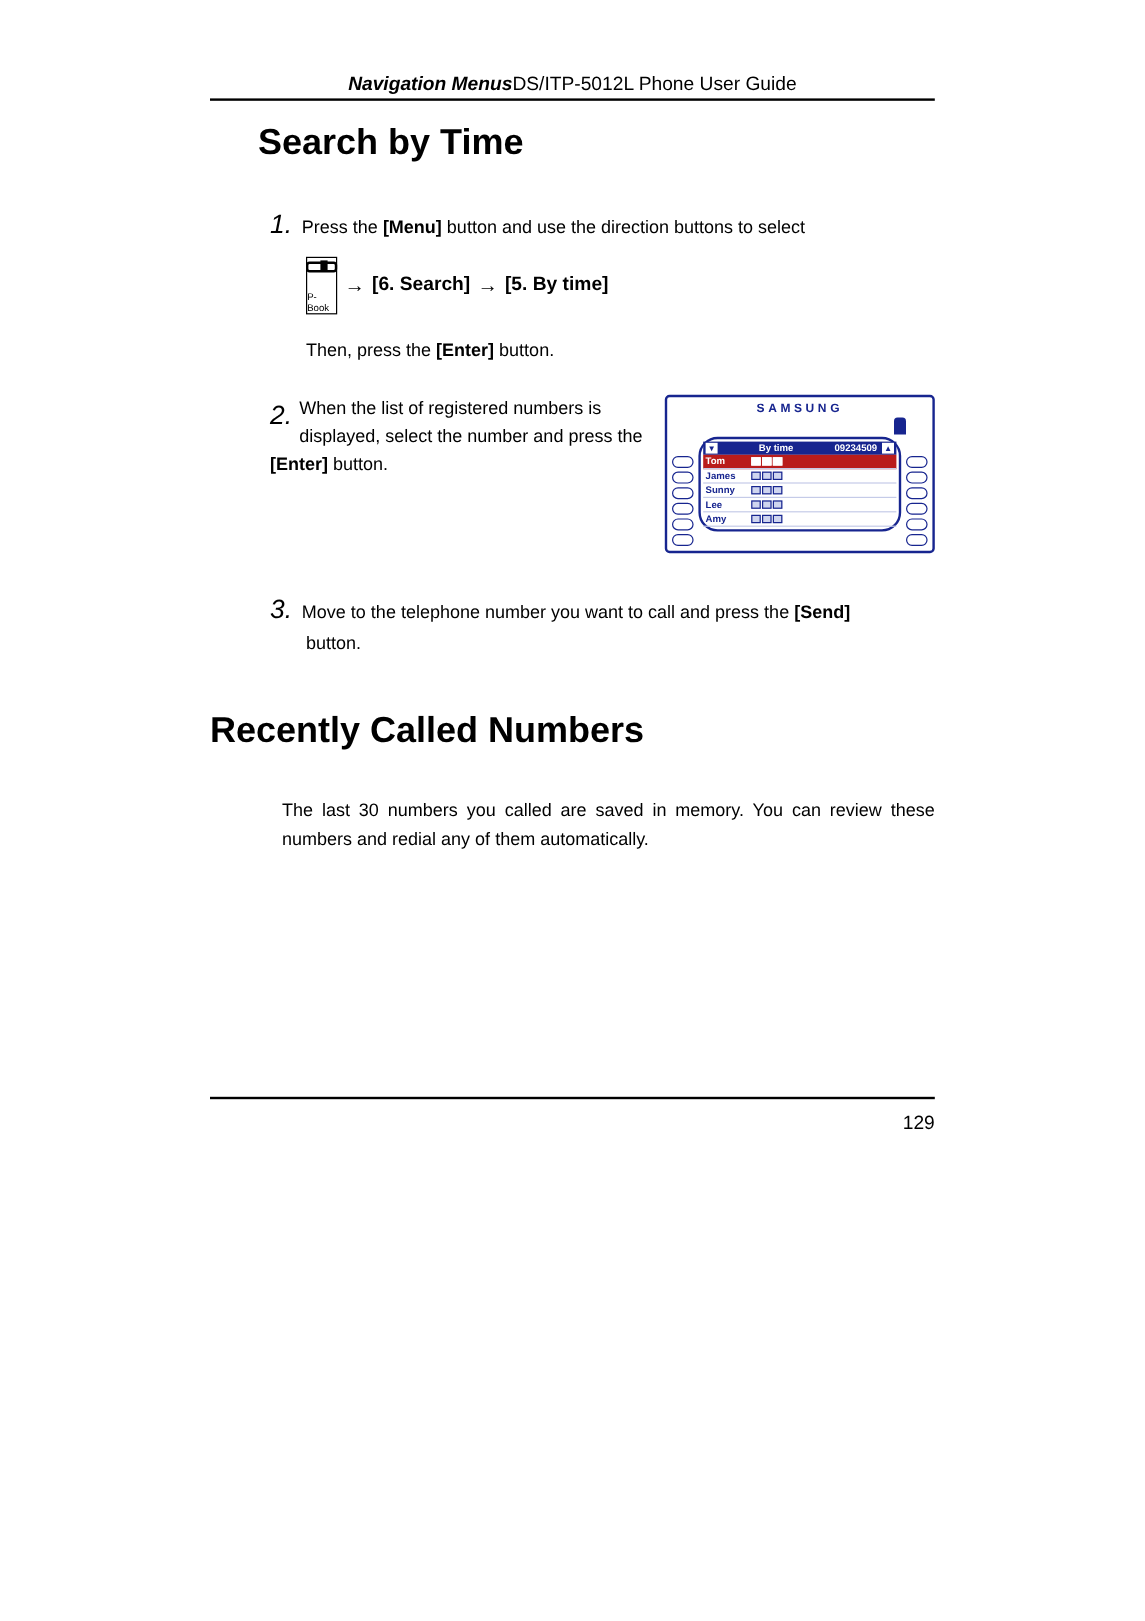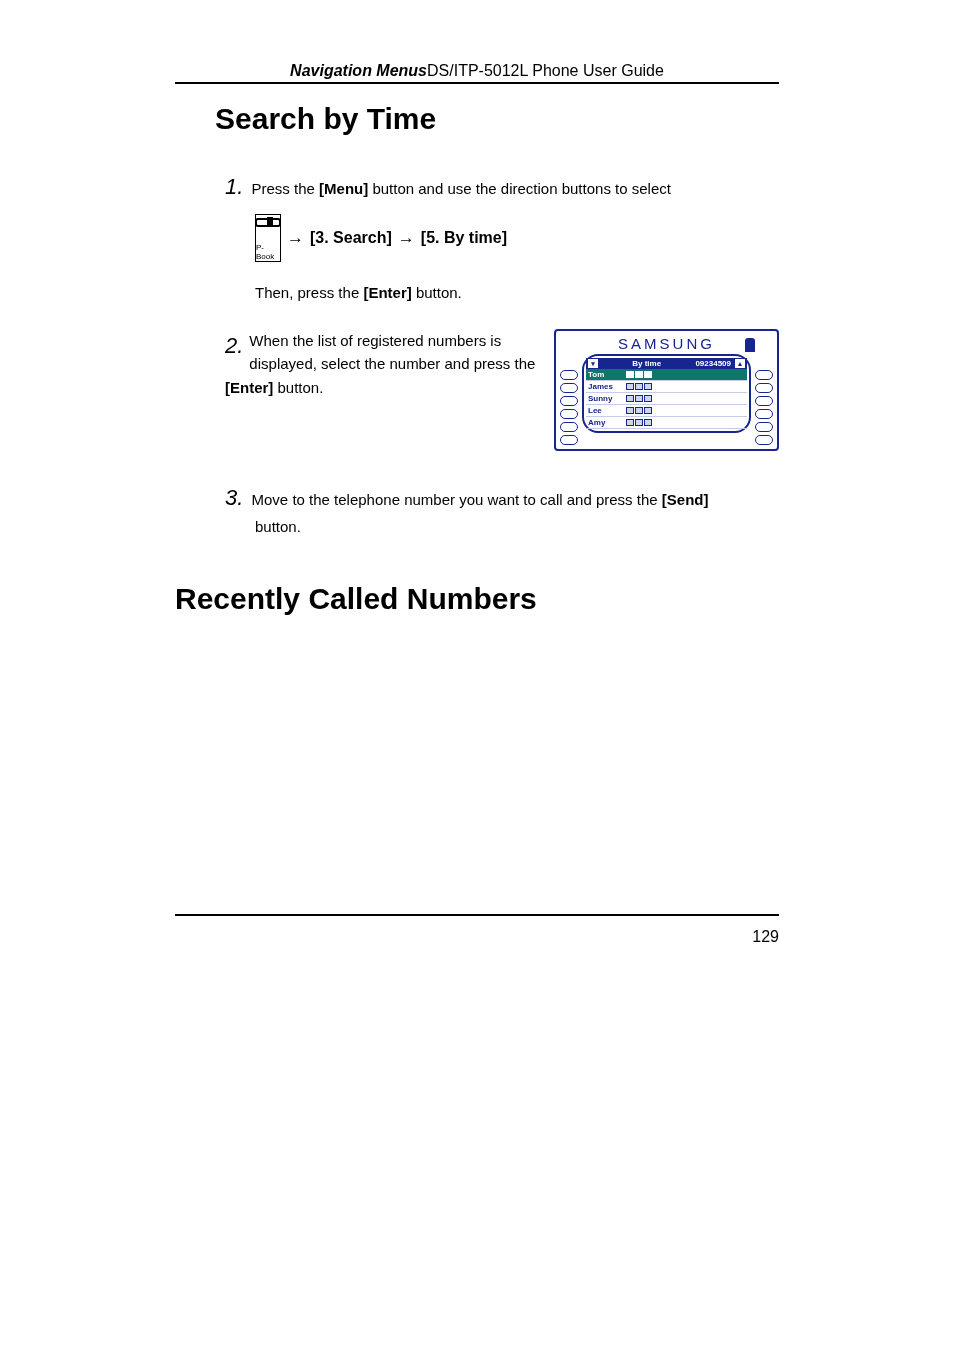--- a/index.html
+++ b/index.html
@@ -150,24 +150,24 @@
       width: 225px;
       flex-shrink: 0;
       border: 2px solid #17258f;
       border-radius: 4px;
       padding: 4px;
       background: #fff;
     }
     .phone-header {
       color: #17258f;
       text-align: center;
-      font-size: 15px;
-      font-weight: normal;
+      font-size: 10px;
+      font-weight: bold;
       letter-spacing: 3px;
-      margin-bottom: 2px;
+      margin-bottom: 18px;
     }
     .phone-body {
       display: flex;
       align-items: flex-start;
       gap: 4px;
     }
     .side-btns {
       display: flex;
       flex-direction: column;
       gap: 3px;
@@ -222,21 +222,21 @@
       color: #17258f;
       font-weight: bold;
       border-bottom: 1px solid #c5cbe8;
       padding: 1px 2px;
       gap: 4px;
     }
     .screen-row .name-cell {
       width: 34px;
     }
     .screen-row.sel {
-      background: #0f766e;
+      background: #b91c1c;
       color: #fff;
     }
     .mini-icons {
       display: inline-flex;
       gap: 1px;
     }
     .mi {
       width: 8px;
       height: 7px;
       background: #cfd5ef;
@@ -296,21 +296,21 @@
     </span>
 
     <div class="nav-path-row">
       <div class="pbook-icon">
         <div class="pbook-inner">
           <div class="pbook-ribbon"></div>
         </div>
         <div class="pbook-label">P-Book</div>
       </div>
       <span class="arrow">→</span>
-      <span class="path-text">[3. Search]</span>
+      <span class="path-text">[6. Search]</span>
       <span class="arrow">→</span>
       <span class="path-text">[5. By time]</span>
     </div>
   </div>
 
   <p class="then-press">
     <span>Then, press the </span><span class="bold">[Enter]</span><span> button.</span>
   </p>
 
   <div class="step2-container">
@@ -396,16 +396,17 @@
   <div class="step3-block">
     <span class="step-num">3.</span>
     <span class="body3">
       <span>Move to the telephone number you want to call and press the </span><span class="bold">[Send]</span>
     </span>
     <div class="step3-sub"><span> button.</span></div>
   </div>
 
   <h1 class="heading1b">Recently Called Numbers</h1>
 
+  <p class="intro-para">The last 30 numbers you called are saved in memory. You can review these numbers and redial any of them automatically.</p>
 </div>
 
 <div class="footer-line"></div>
 <div class="page-num">129</div>
 
 </body></html>

